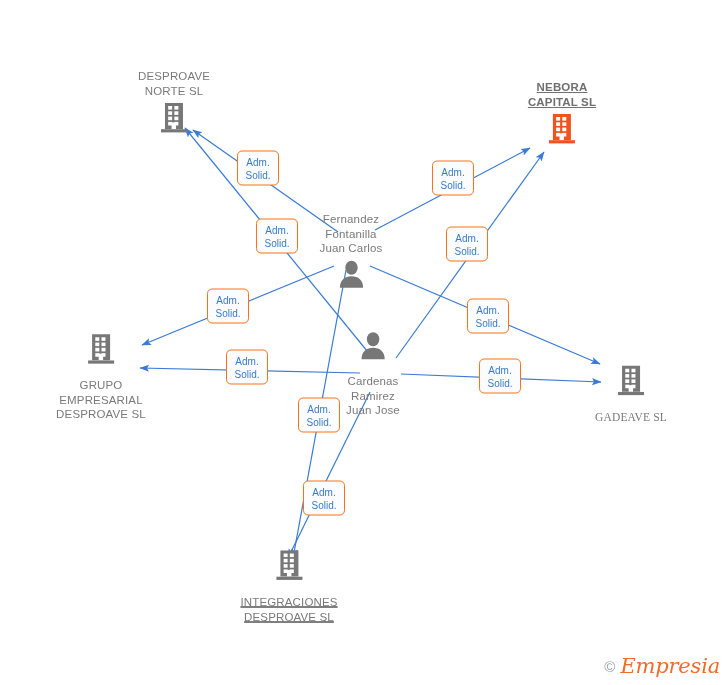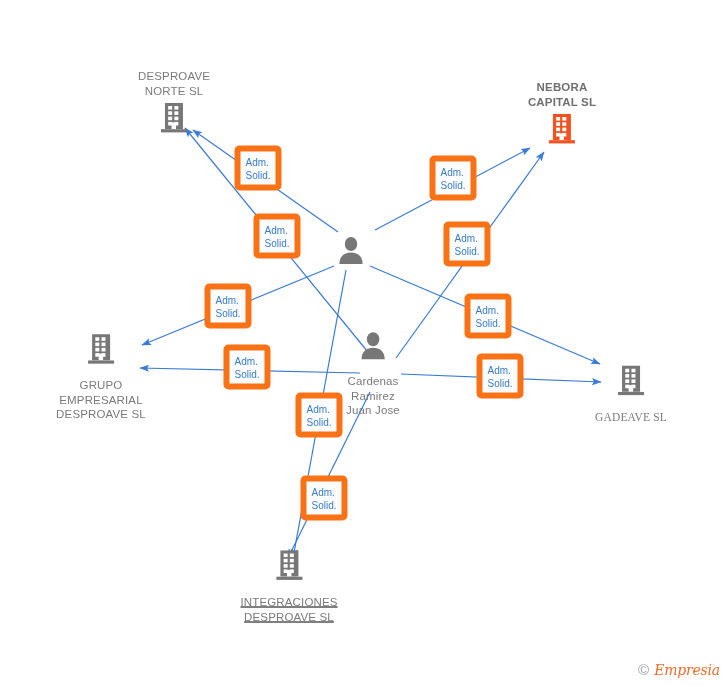--- a/index.html
+++ b/index.html
@@ -36,40 +36,42 @@
     font-size: 11.5px;
     color: #7a7a7a;
     text-align: center;
     line-height: 14.5px;
     white-space: pre-line;
     letter-spacing: 0.15px;
   }
   .node-label.highlight {
     color: #6f6f6f;
     font-weight: bold;
+    text-decoration: underline;
   }
   .node-icon {
     display: block;
   }
   .label-above .node-label { order: 0; margin-bottom: 3px; }
   .label-above .node-icon  { order: 1; }
   .label-below .node-icon  { order: 0; }
   .label-below .node-label { order: 1; margin-top: 14px; }
 
   .edge-label {
     position: absolute;
     transform: translate(-50%, -50%);
     box-sizing: border-box;
     background: #fbfcfe;
-    border: 6px solid #f97316;
+    border: 1px solid #f97316;
     border-radius: 5px;
     padding: 4px 5px 3px 5px;
     color: #3a7cc4;
     font-size: 10px;
     line-height: 13px;
+    text-align: center;
     min-width: 42px;
   }
   .edge-label div {
     display: block;
     white-space: nowrap;
   }
   #watermark {
     position: absolute;
     right: 8px;
     bottom: 8px;
@@ -79,21 +81,21 @@
     user-select: none;
   }
   #watermark .copy {
     font-size: 15px;
     color: #9aa0a6;
     line-height: 1;
   }
   #watermark .brand {
     font-family: "DejaVu Serif", serif;
     font-style: italic;
-    font-size: 14px;
+    font-size: 21px;
     color: #ef6c2a;
     line-height: 1;
     letter-spacing: -0.2px;
   }
 </style>
 </head>
 <body>
 
 <div id="canvas">
 
@@ -146,20 +148,23 @@
           <rect x="14.399999999999999" y="10.3" width="4" height="3.6" fill="#ffffff"></rect>
           <rect x="8.2" y="15.6" width="4" height="3.6" fill="#ffffff"></rect>
           <rect x="14.399999999999999" y="15.6" width="4" height="3.6" fill="#ffffff"></rect>
           <rect x="8.2" y="20.9" width="4" height="3.6" fill="#ffffff"></rect>
           <rect x="14.399999999999999" y="20.9" width="4" height="3.6" fill="#ffffff"></rect>
           <rect x="11.6" y="21.4" width="4.4" height="6.6" fill="#ffffff"></rect>
           <rect x="1" y="28.2" width="26" height="3.2" fill="#f4511e"></rect>
         </svg>
       </div>
       <div class="node label-above" style="left: 351px; top: 250px;">
+        <div class="node-label">Fernandez
+Fontanilla
+Juan Carlos</div>
         <svg width="30" height="30" viewBox="0 0 30 30" class="node-icon">
           <ellipse cx="15" cy="9" rx="6.2" ry="7" fill="#777777"></ellipse>
           <path d="M3.4 29 C3.4 21.2 8.2 17.4 15 17.4 C21.8 17.4 26.6 21.2 26.6 29 Z" fill="#777777"></path>
         </svg>
       </div>
       <div class="node label-below" style="left: 373px; top: 374px;">
         <svg width="30" height="30" viewBox="0 0 30 30" class="node-icon">
           <ellipse cx="15" cy="9" rx="6.2" ry="7" fill="#777777"></ellipse>
           <path d="M3.4 29 C3.4 21.2 8.2 17.4 15 17.4 C21.8 17.4 26.6 21.2 26.6 29 Z" fill="#777777"></path>
         </svg>

